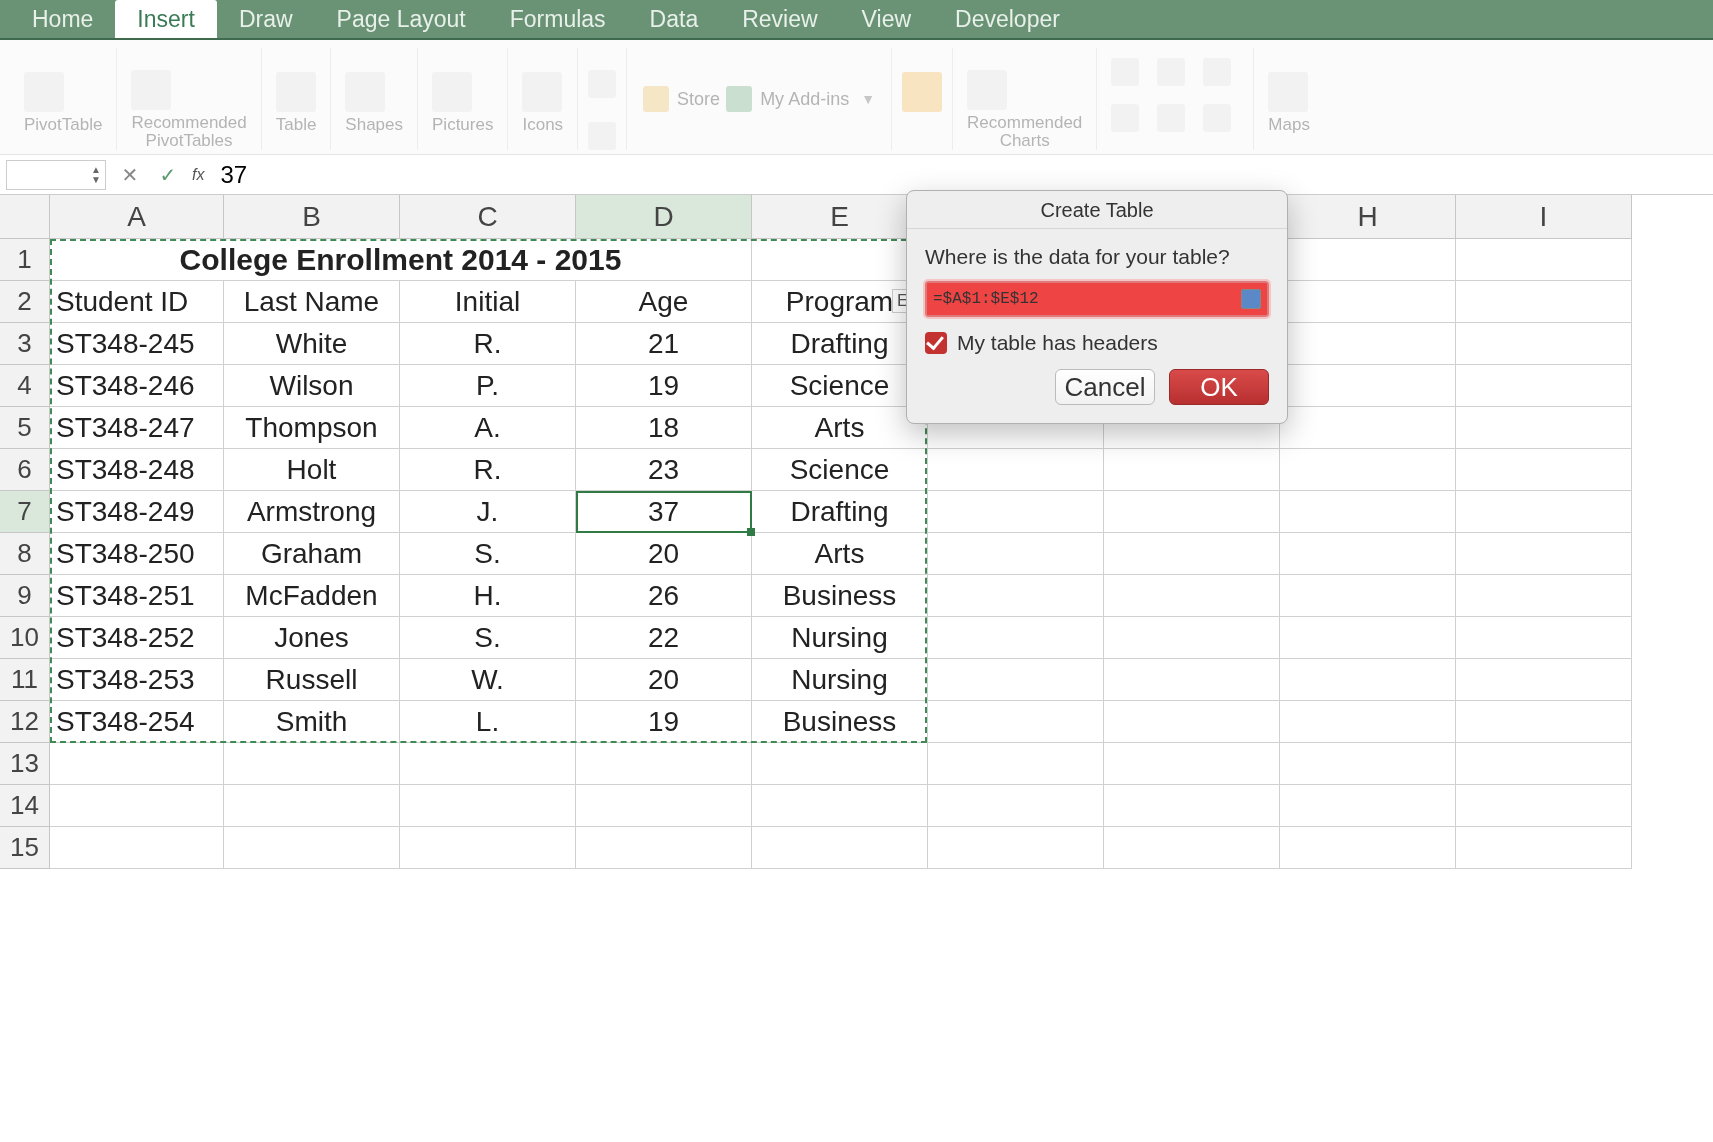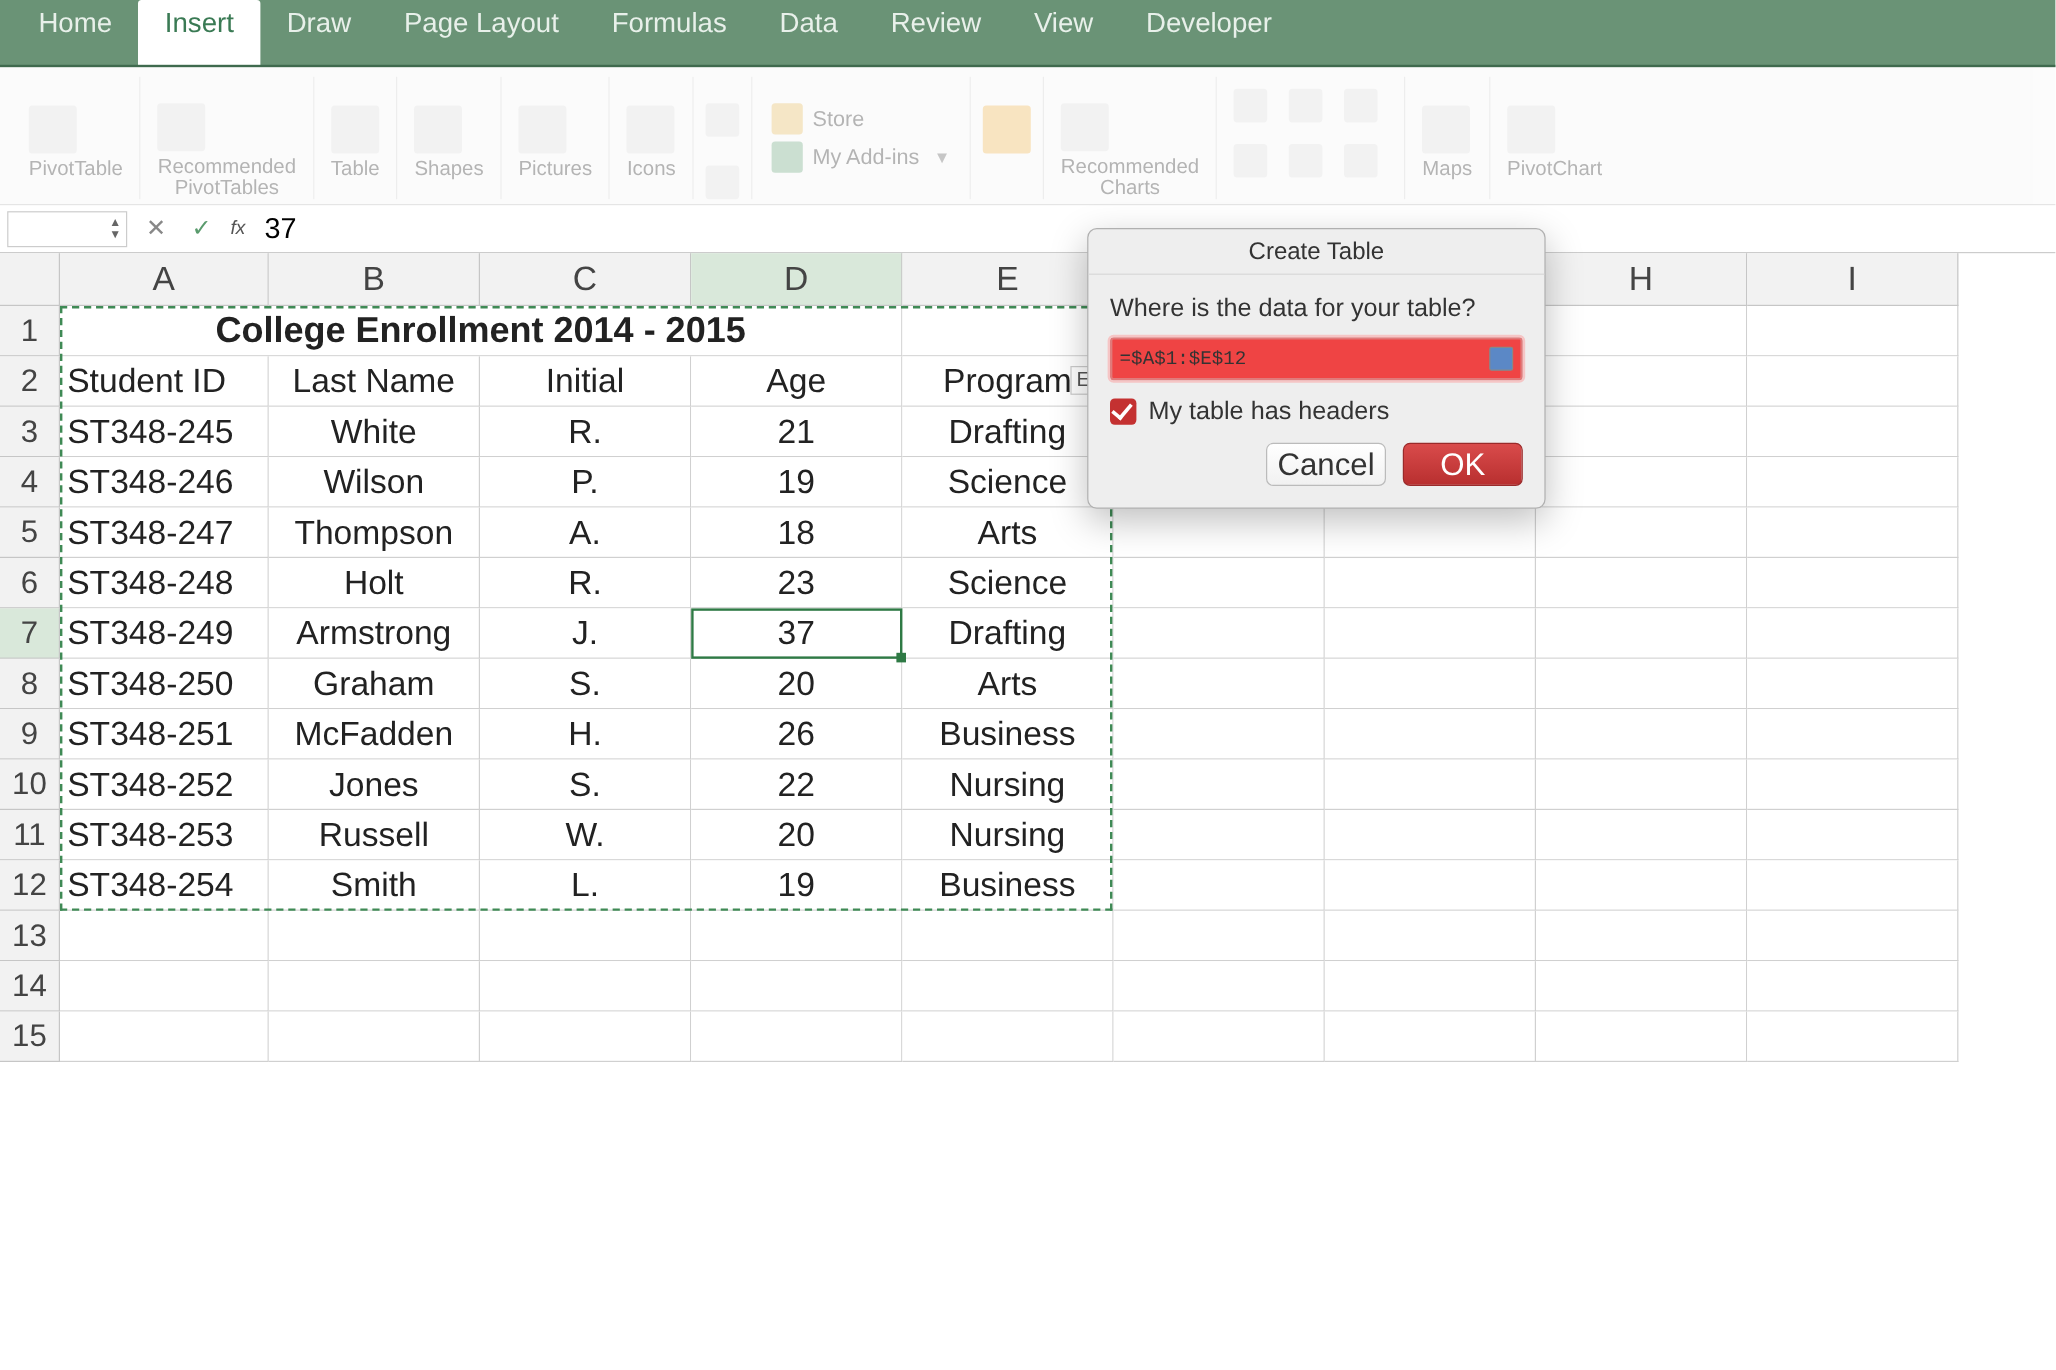--- a/index.html
+++ b/index.html
@@ -7,21 +7,21 @@
   font-family: -apple-system, "Segoe UI", Arial, sans-serif;
   background: #fff;
   width: 1713px;
   height: 1142px;
   overflow: hidden;
   position: relative;
 }
 
 .tab-bar {
   background: #6a9376;
-  height: 56px;
+  height: 40px;
   display: flex;
   align-items: stretch;
   padding-left: 10px;
   border-bottom: 2.5px solid #3f6a4e;
 }
 .tab {
   color: #e8f0ea;
   font-size: 23px;
   padding: 6px 22px 10px 22px;
   cursor: pointer;
@@ -54,21 +54,21 @@
   text-align: center;
   gap: 2px;
 }
 .ribbon-group:last-child { border-right: none; }
 .ribbon-group .iconrow { display:flex; gap:14px; align-items:flex-end; height:58px; }
 .ribbon-group .icon {
   width: 40px; height: 40px; background:#ddd; border-radius:3px; opacity:.6;
 }
 .ribbon-group .ico-sm { width:28px; height:28px; }
 .ribbon-group .lbl { line-height:1.05; padding-top:2px; min-height:36px; display:flex; align-items:flex-start; justify-content:center;}
-.ribbon-inline { display:flex; flex-direction:column; gap:6px; justify-content:center; padding:0 16px; border-right:1px solid #e0e0e0;}
+.ribbon-inline { display:flex; flex-direction:row; gap:6px; justify-content:center; padding:0 16px; border-right:1px solid #e0e0e0;}
 .ribbon-inline .row { display:flex; gap:8px; align-items:center; font-size:18px; color:#777;}
 .ribbon-inline .row .sq { width:26px; height:26px; background:#e4b24a; border-radius:3px; opacity:.55;}
 .ribbon-inline .row .sq2 { width:26px; height:26px; background:#5a9b6d; border-radius:3px; opacity:.55;}
 .arrow { font-size:14px; color:#999; padding-left:4px;}
 
 .formula-bar {
   height: 40px;
   border-bottom: 1px solid #ccc;
   display: flex;
   align-items: center;
@@ -293,26 +293,20 @@
     <div class="icon ico-sm"></div>
     <div class="icon ico-sm"></div>
     <div class="icon ico-sm"></div>
     <div class="icon ico-sm"></div>
   </div>
   <div class="ribbon-group">
     <div class="iconrow">
         <div class="icon"></div>
       </div>
     <div class="lbl">Maps</div>
-  </div>
-  <div class="ribbon-group">
-    <div class="iconrow">
-        <div class="icon"></div>
-      </div>
-    <div class="lbl">PivotChart</div>
   </div>
 </div>
 
 <div class="formula-bar">
   <div class="name-box">
     <div class="up-down">▲<br>▼</div>
   </div>
   <div class="fb-btn">✕</div>
   <div class="fb-btn green">✓</div>
   <div class="fx">fx</div>

